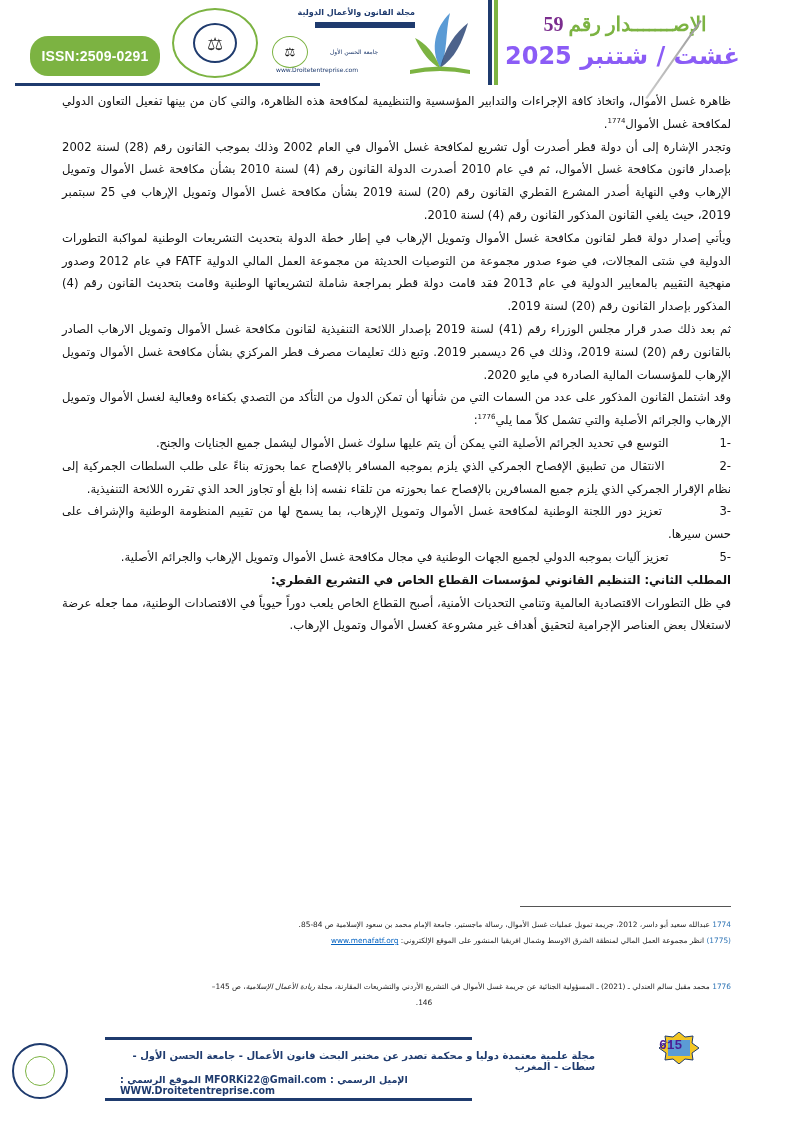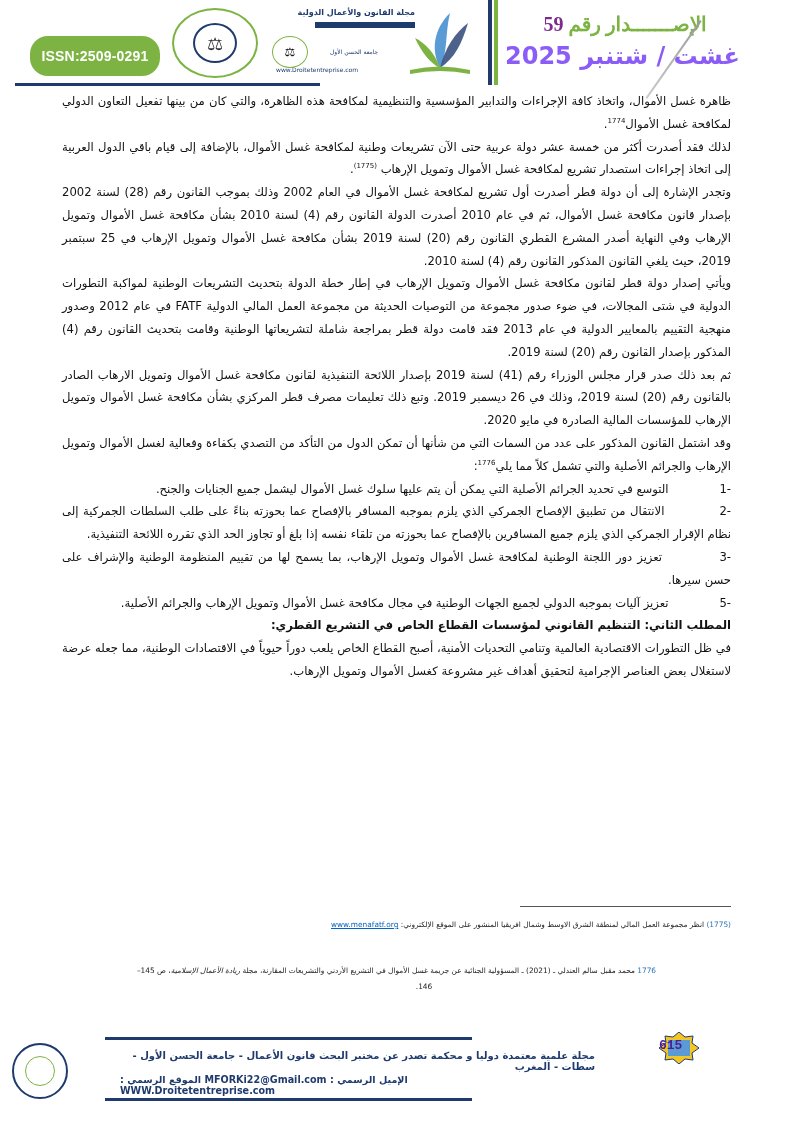--- a/index.html
+++ b/index.html
@@ -31,21 +31,21 @@
   .list-item { display:block; }
   .num-marker { display:inline-block; width:44px; text-align:right; }
   .heading { font-weight:bold; }
 
   
   .fn-sep { left:520px; top:906px; width:211px; height:1px; background:#555; }
   .footnotes { left:62px; top:917px; width:669px; direction:rtl; font-size:7.4px; line-height:16px; color:#222; }
   .footnotes p { margin:0; }
   .fn-num { color:#2e74b5; }
   .fn-link { color:#0563c1; text-decoration:underline; }
-  .fn-3 { margin-top:30px !important;text-align:center; }
+  .fn-3 { margin-top:30px !important; }
   .fn-cont { text-align:center; padding-left:55px; }
 
   
   .ft-line1 { left:105px; top:1037px; width:367px; height:3px; background:#1f3b6e; }
   .ft-line2 { left:105px; top:1098px; width:367px; height:3px; background:#1f3b6e; }
   .ft-text1 { left:100px; top:1050px; width:495px; text-align:right; direction:rtl; font-size:10px; font-weight:bold; color:#1f3b6e; }
   .ft-text2 { left:120px; top:1074px; width:440px; text-align:left; direction:rtl; font-size:9.6px; font-weight:bold; color:#1f3b6e; }
   .page-badge { left:659px; top:1032px; width:40px; height:32px; }
   .page-num { left:659px; top:1038px; width:40px; text-align:left; font-family:Liberation Mono, monospace; font-weight:bold; font-size:13px; color:#4c1d95; }
   .ft-seal { left:12px; top:1043px; width:52px; height:52px; border:2px solid #1f3b6e; border-radius:50%; display:flex; align-items:center; justify-content:center; }
@@ -78,37 +78,37 @@
 
 <div class="abs issue-line1">
   <span>الإصـــــــدار رقم</span>
   <span class="num">59</span>
 </div>
 <div class="abs issue-line2">غشت / شتنبر 2025</div>
 <div class="abs diag"></div>
 
 <div class="abs content">
   <p><span>ظاهرة غسل الأموال، واتخاذ كافة الإجراءات والتدابير المؤسسية والتنظيمية لمكافحة هذه الظاهرة، والتي كان من بينها تفعيل التعاون الدولي لمكافحة غسل الأموال</span><sup>1774</sup>.</p>
-  <p><span>لذلك فقد أصدرت أكثر من خمسة عشر دولة عربية حتى الآن تشريعات وطنية لمكافحة غسل الأموال، بالإضافة إلى قيام باقي الدول العربية إلى اتخاذ إجراءات استصدار تشريع لمكافحة غسل الأموال وتمويل الإرهاب</span> <sup>(1775)</sup>.</p>
   <p>وتجدر الإشارة إلى أن دولة قطر أصدرت أول تشريع لمكافحة غسل الأموال في العام 2002 وذلك بموجب القانون رقم (28) لسنة 2002 بإصدار قانون مكافحة غسل الأموال، ثم في عام 2010 أصدرت الدولة القانون رقم (4) لسنة 2010 بشأن مكافحة غسل الأموال وتمويل الإرهاب وفي النهاية أصدر المشرع القطري القانون رقم (20) لسنة 2019 بشأن مكافحة غسل الأموال وتمويل الإرهاب في 25 سبتمبر 2019، حيث يلغي القانون المذكور القانون رقم (4) لسنة 2010.</p>
   <p>ويأتي إصدار دولة قطر لقانون مكافحة غسل الأموال وتمويل الإرهاب في إطار خطة الدولة بتحديث التشريعات الوطنية لمواكبة التطورات الدولية في شتى المجالات، في ضوء صدور مجموعة من التوصيات الحديثة من مجموعة العمل المالي الدولية FATF في عام 2012 وصدور منهجية التقييم بالمعايير الدولية في عام 2013 فقد قامت دولة قطر بمراجعة شاملة لتشريعاتها الوطنية وقامت بتحديث القانون رقم (4) المذكور بإصدار القانون رقم (20) لسنة 2019.</p>
   <p>ثم بعد ذلك صدر قرار مجلس الوزراء رقم (41) لسنة 2019 بإصدار اللائحة التنفيذية لقانون مكافحة غسل الأموال وتمويل الارهاب الصادر بالقانون رقم (20) لسنة 2019، وذلك في 26 ديسمبر 2019. وتبع ذلك تعليمات مصرف قطر المركزي بشأن مكافحة غسل الأموال وتمويل الإرهاب للمؤسسات المالية الصادرة في مايو 2020.</p>
   <p><span>وقد اشتمل القانون المذكور على عدد من السمات التي من شأنها أن تمكن الدول من التأكد من التصدي بكفاءة وفعالية لغسل الأموال وتمويل الإرهاب والجرائم الأصلية والتي تشمل كلاً مما يلي</span><sup>1776</sup>:</p>
 
   <p class="list-item"><span class="num-marker">-1</span>&nbsp;&nbsp;&nbsp;&nbsp;&nbsp;<span>التوسع في تحديد الجرائم الأصلية التي يمكن أن يتم عليها سلوك غسل الأموال ليشمل جميع الجنايات والجنح.</span></p>
   <p class="list-item"><span class="num-marker">-2</span>&nbsp;&nbsp;&nbsp;&nbsp;&nbsp;<span>الانتقال من تطبيق الإفصاح الجمركي الذي يلزم بموجبه المسافر بالإفصاح عما بحوزته بناءً على طلب السلطات الجمركية إلى نظام الإقرار الجمركي الذي يلزم جميع المسافرين بالإفصاح عما بحوزته من تلقاء نفسه إذا بلغ أو تجاوز الحد الذي تقرره اللائحة التنفيذية.</span></p>
   <p class="list-item"><span class="num-marker">-3</span>&nbsp;&nbsp;&nbsp;&nbsp;&nbsp;<span>تعزيز دور اللجنة الوطنية لمكافحة غسل الأموال وتمويل الإرهاب، بما يسمح لها من تقييم المنظومة الوطنية والإشراف على حسن سيرها.</span></p>
   <p class="list-item"><span class="num-marker">-5</span>&nbsp;&nbsp;&nbsp;&nbsp;&nbsp;<span>تعزيز آليات بموجبه الدولي لجميع الجهات الوطنية في مجال مكافحة غسل الأموال وتمويل الإرهاب والجرائم الأصلية.</span></p>
 
   <p class="heading">المطلب الثاني: التنظيم القانوني لمؤسسات القطاع الخاص في التشريع القطري:</p>
   <p>في ظل التطورات الاقتصادية العالمية وتنامي التحديات الأمنية، أصبح القطاع الخاص يلعب دوراً حيوياً في الاقتصادات الوطنية، مما جعله عرضة لاستغلال بعض العناصر الإجرامية لتحقيق أهداف غير مشروعة كغسل الأموال وتمويل الإرهاب.</p>
 </div>
 
 <div class="abs fn-sep"></div>
 <div class="abs footnotes">
+  <p><span class="fn-num">1774</span> <span>عبدالله سعيد أبو داسر، 2012، جريمة تمويل عمليات غسل الأموال، رسالة ماجستير، جامعة الإمام محمد بن سعود الإسلامية ص 84-85.</span></p>
   <p><span class="fn-num">(1775)</span> <span>انظر مجموعة العمل المالي لمنطقة الشرق الاوسط وشمال افريقيا المنشور على الموقع الإلكتروني: </span><span class="fn-link">www.menafatf.org</span></p>
   <p class="fn-3"><span class="fn-num">1776</span> <span>محمد مقبل سالم العندلي ـ (2021) ـ المسؤولية الجنائية عن جريمة غسل الأموال في التشريع الأردني والتشريعات المقارنة، مجلة </span><i>ريادة الأعمال الإسلامية</i><span>، ص 145–</span></p>
   <p class="fn-cont">146.</p>
 </div>
 
 <div class="abs ft-line1"></div>
 <div class="abs ft-text1">مجلة علمية معتمدة دوليا و محكمة تصدر عن مختبر البحث قانون الأعمال - جامعة الحسن الأول - سطات - المغرب</div>
 <div class="abs ft-text2">الإميل الرسمي : MFORKi22@Gmail.com الموقع الرسمي : WWW.Droitetentreprise.com</div>
 <div class="abs ft-line2"></div>
 

